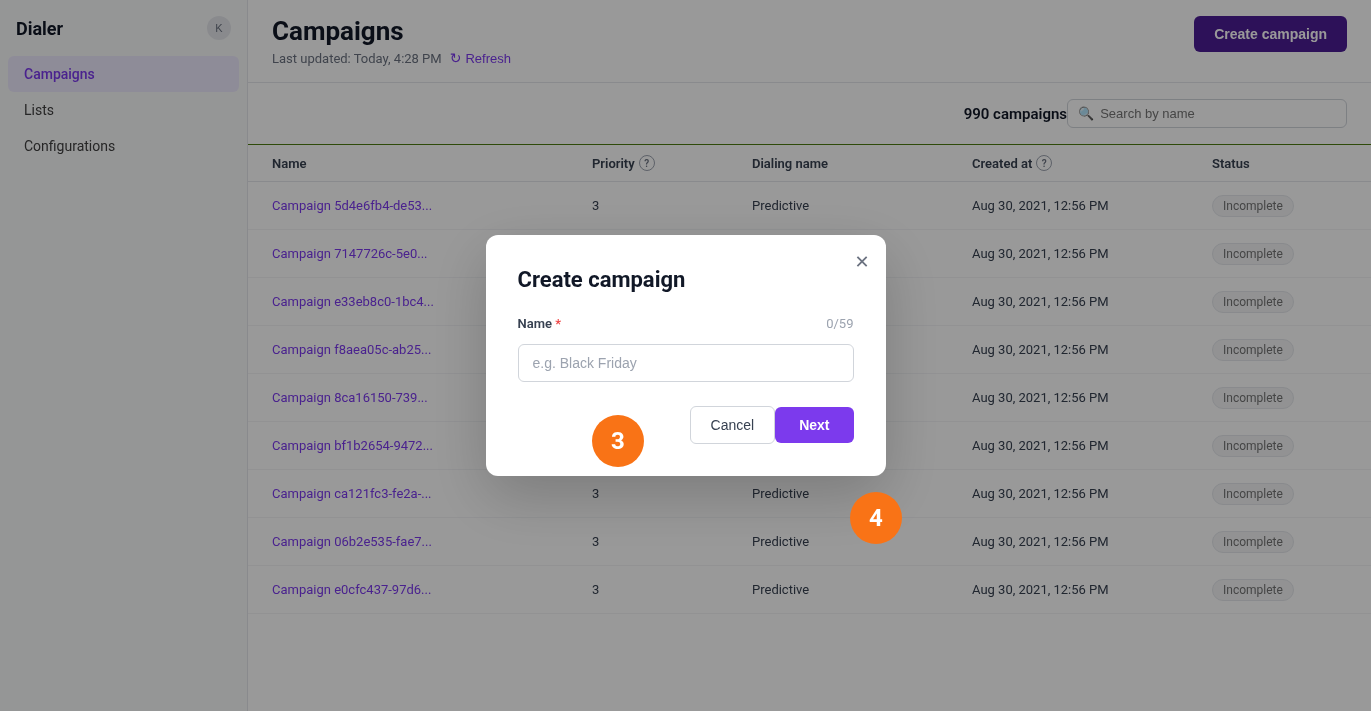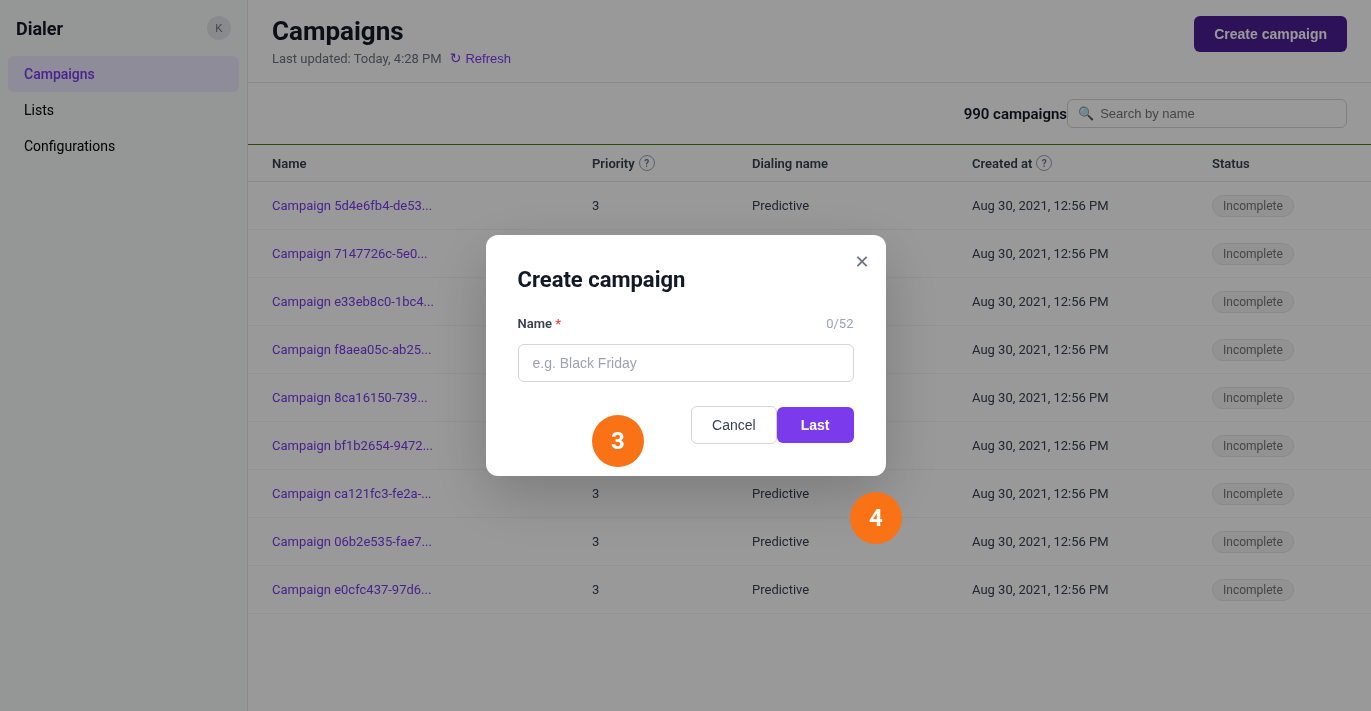--- a/index.html
+++ b/index.html
@@ -34,21 +34,21 @@
       cursor: pointer;
       display: flex; align-items: center; justify-content: center;
       font-size: 11px;
       color: #6b7280;
     }
     .sidebar-nav { display: flex; flex-direction: column; }
     .sidebar-item {
       padding: 10px 16px;
       cursor: pointer;
       font-size: 14px;
-      color: #000000;
+      color: #404040;
       border-radius: 6px;
       margin: 0 8px;
     }
     .sidebar-item.active {
       background: #ede9fe;
       color: #7c3aed;
       font-weight: 500;
     }
 
     
@@ -538,27 +538,27 @@
   <div class="modal-overlay">
     <div class="modal">
       <button class="modal-close">✕</button>
       <div class="modal-title">Create campaign</div>
       <div>
         <div class="form-label">
           <span>
             <span>Name</span>
             <span class="required-star"> *</span>
           </span>
-          <span class="char-count">0/52</span>
+          <span class="char-count">0/59</span>
         </div>
         <input class="form-input" type="text" placeholder="e.g. Black Friday" style="">
       </div>
       <div class="modal-actions">
         <button class="cancel-btn">Cancel</button>
-        <button class="next-btn">Last</button>
+        <button class="next-btn">Next</button>
       </div>
     </div>
   </div>
 
   <div class="annotation-3">3</div>
 
   <div class="annotation-4">4</div>
 
 </div>
 

